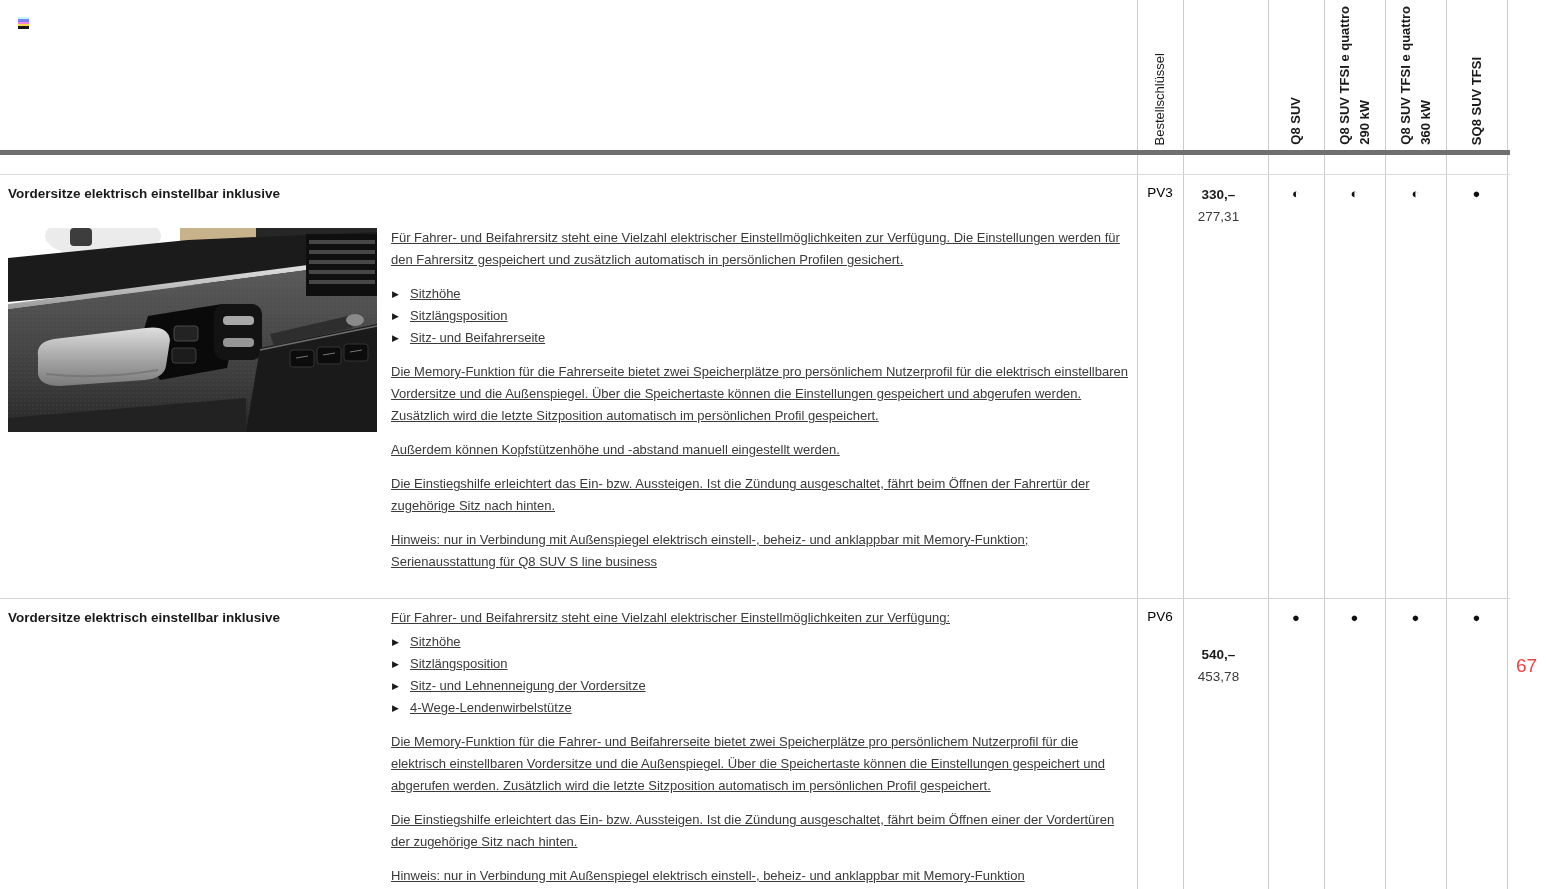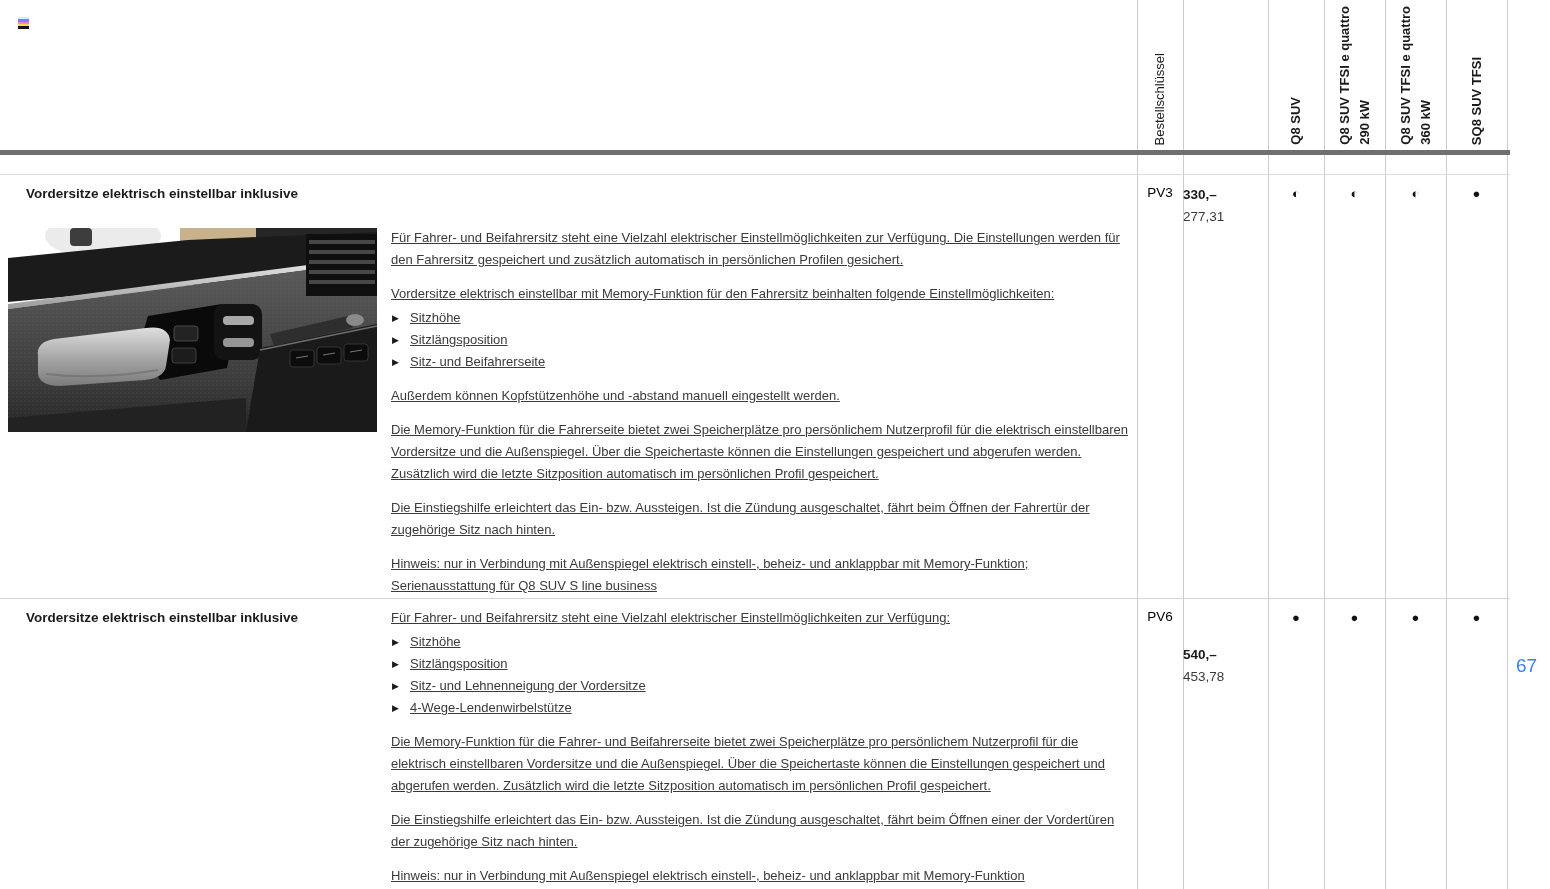--- a/index.html
+++ b/index.html
@@ -29,35 +29,35 @@
           white-space:pre-line;color:#1a1a1a;}
   .vlabel.bold{font-weight:700;}
 
   
   .eur-head{position:absolute;left:1187px;top:46px;font-size:13.5px;line-height:22px;color:#1a1a1a;}
   .eur-head .b{font-weight:700;}
   .eur-head sup{font-size:9px;line-height:0;vertical-align:super;}
 
   
   .row-title{position:absolute;left:8px;width:370px;font-size:13.5px;line-height:22px;
-             font-weight:700;color:#1a1a1a;margin-left:18px;}
+             font-weight:700;color:#1a1a1a;}
   .text-col{position:absolute;left:391px;width:737px;font-size:13px;line-height:22px;color:#3a3a3a;text-decoration:underline;}
   .text-col p{margin:0 0 12px 0;}
   .text-col p.tight{margin:0 0 2px 0;}
   ul.bullets{list-style:none;margin:0 0 12px 0;padding:0;}
   ul.bullets li{position:relative;padding-left:19px;line-height:22px;}
   .tri{position:absolute;left:1px;top:0;font-size:9px;color:#1a1a1a;}
 
   .code-cell{position:absolute;left:1137px;width:46px;text-align:center;font-size:13.5px;color:#000000;}
   .price-cell{position:absolute;left:1183px;width:85px;box-sizing:border-box;padding-right:14px;
-              text-align:left;font-size:13.5px;line-height:22px;color:#3a3a3a;}
+              text-align:center;font-size:13.5px;line-height:22px;color:#3a3a3a;}
   .price-cell .gross{font-weight:700;color:#1a1a1a;}
   .avail{position:absolute;text-align:center;font-size:13px;line-height:16px;color:#111;}
 
-  .page-number{position:absolute;left:1516px;top:655px;width:34px;font-size:19px;color:#3b82f6;}
+  .page-number{position:absolute;left:1516px;top:655px;width:34px;font-size:19px;color:#ef4444;}
 
   .photo{position:absolute;left:8px;top:228px;width:369px;height:204px;}
 </style>
 </head>
 <body>
 
 <div class="page">
 
   <div class="reg-mark">
     <div class="rm1"></div>
@@ -168,28 +168,27 @@
     <g stroke="#777777" stroke-width="1">
       <line x1="288" y1="130" x2="300" y2="128"></line>
         <line x1="315" y1="127" x2="327" y2="125"></line>
         <line x1="342" y1="124" x2="354" y2="122"></line>
     </g>
     <polygon points="0,204 0,190 238,170 238,204" fill="#222222"></polygon>
   </svg>
 
   <div class="text-col" style="top:227px">
     <p>Für Fahrer- und Beifahrersitz steht eine Vielzahl elektrischer Einstellmöglichkeiten zur Verfügung. Die Einstellungen werden für den Fahrersitz gespeichert und zusätzlich automatisch in persönlichen Profilen gesichert.</p>
-    <p class="tight">Vordersitze elektrisch einstellbar mit Memory-Funktion für den Fahrersitz beinhalten folgende Einstellmöglichkeiten:</p>
     <ul class="bullets">
       <li><span class="tri">▶</span><span>Sitzhöhe</span></li>
       <li><span class="tri">▶</span><span>Sitzlängsposition</span></li>
       <li><span class="tri">▶</span><span>Sitz- und Beifahrerseite</span></li>
     </ul>
+    <p>Die Memory-Funktion für die Fahrerseite bietet zwei Speicherplätze pro persönlichem Nutzerprofil für die elektrisch einstellbaren Vordersitze und die Außenspiegel. Über die Speichertaste können die Einstellungen gespeichert und abgerufen werden. Zusätzlich wird die letzte Sitzposition automatisch im persönlichen Profil gespeichert.</p>
     <p>Außerdem können Kopfstützenhöhe und -abstand manuell eingestellt werden.</p>
-    <p>Die Memory-Funktion für die Fahrerseite bietet zwei Speicherplätze pro persönlichem Nutzerprofil für die elektrisch einstellbaren Vordersitze und die Außenspiegel. Über die Speichertaste können die Einstellungen gespeichert und abgerufen werden. Zusätzlich wird die letzte Sitzposition automatisch im persönlichen Profil gespeichert.</p>
     <p>Die Einstiegshilfe erleichtert das Ein- bzw. Aussteigen. Ist die Zündung ausgeschaltet, fährt beim Öffnen der Fahrertür der zugehörige Sitz nach hinten.</p>
     <p>Hinweis: nur in Verbindung mit Außenspiegel elektrisch einstell-, beheiz- und anklappbar mit Memory-Funktion; Serienausstattung für Q8 SUV S line business</p>
   </div>
 
   <div class="code-cell" style="top:185px">PV3</div>
   <div class="price-cell" style="top:184px">
     <div class="gross">330,–</div>
     <div>277,31</div>
   </div>
   <div class="avail" style="left:1268px;width:56px;top:186px">◐</div>

